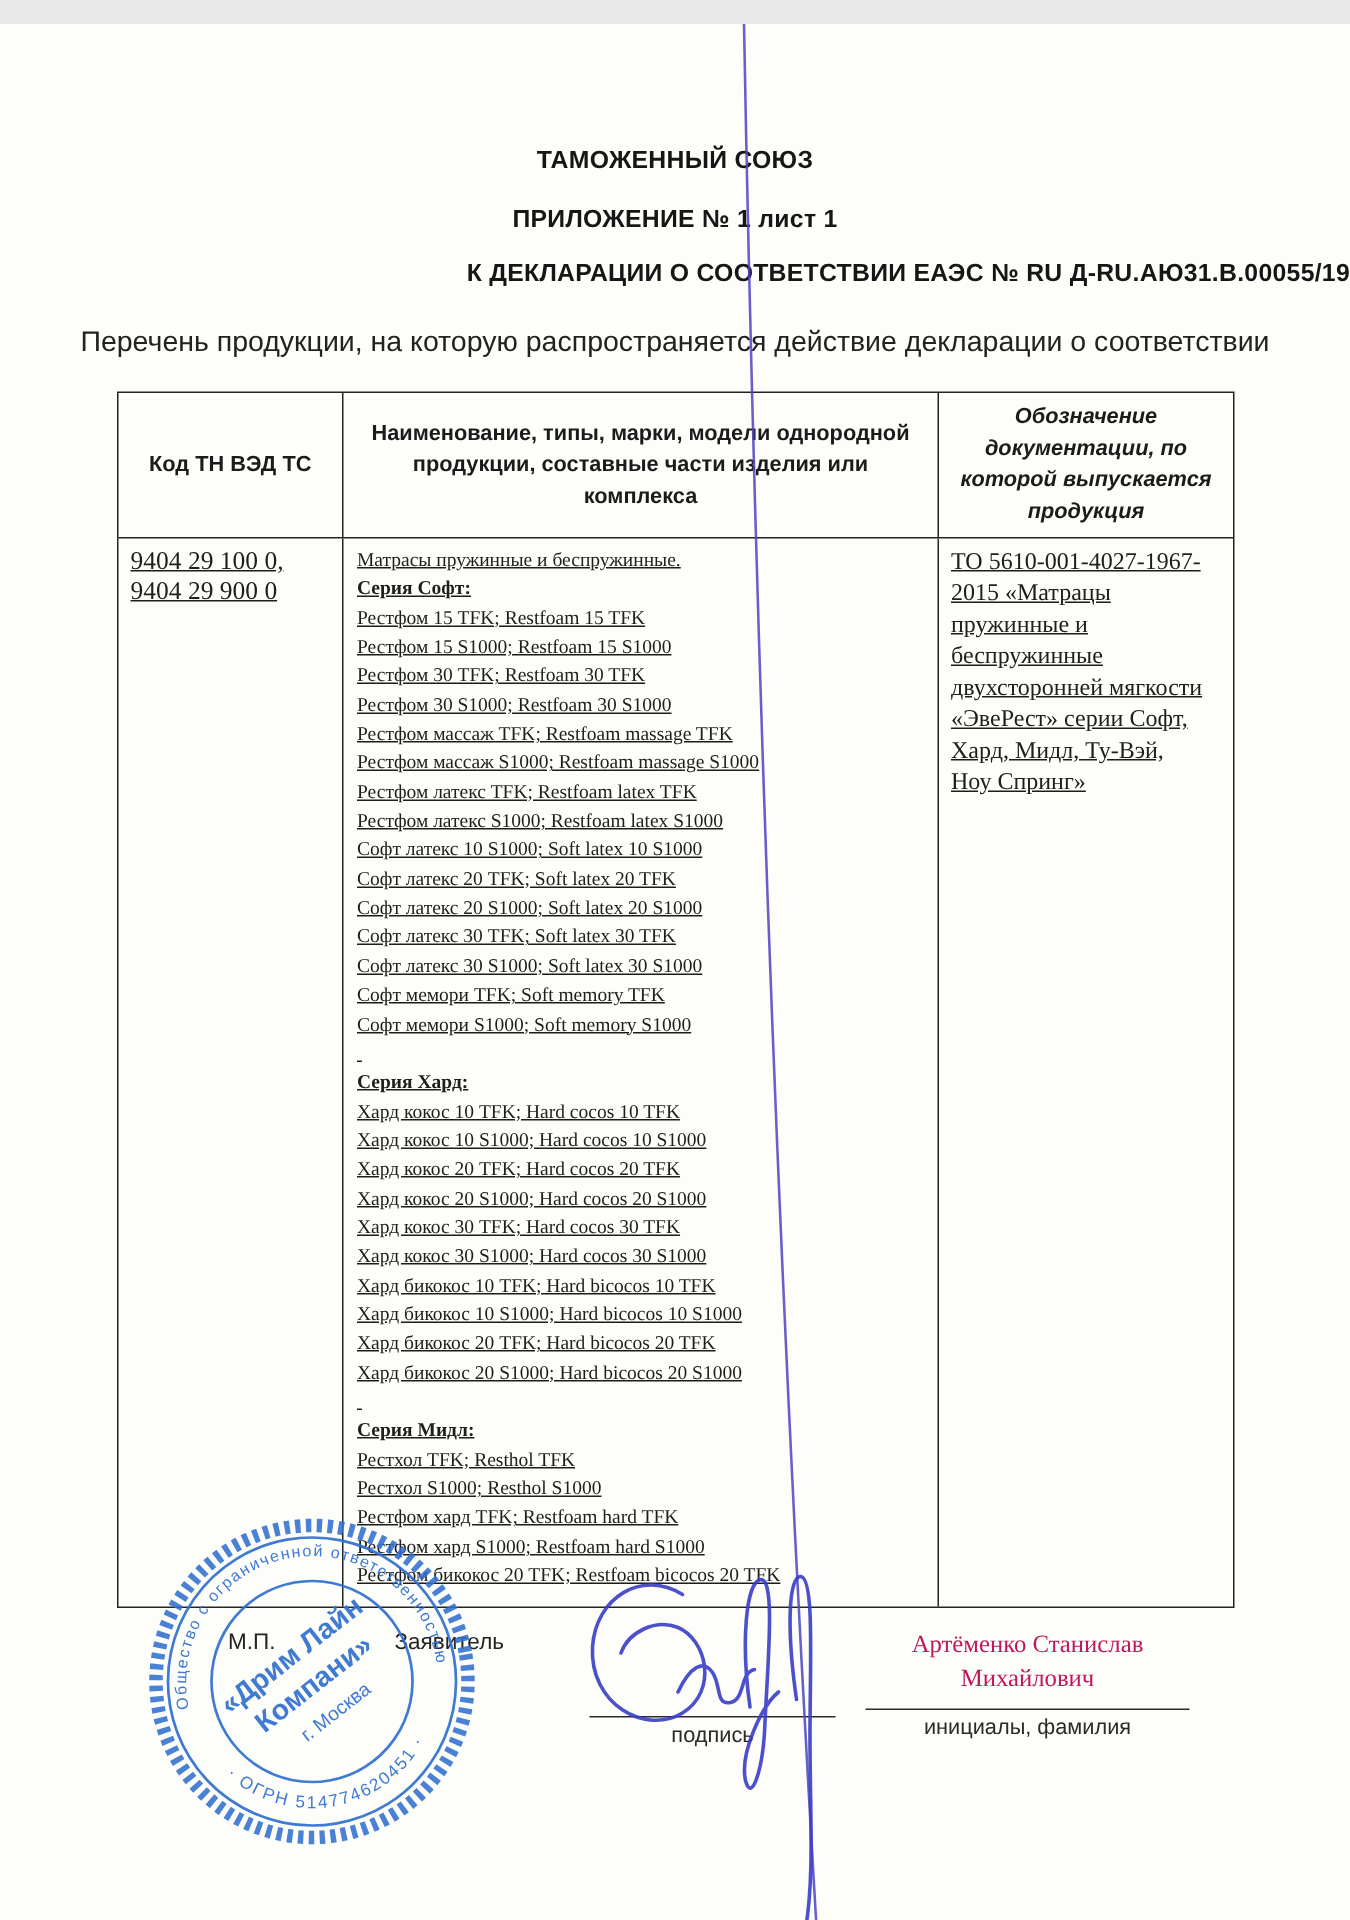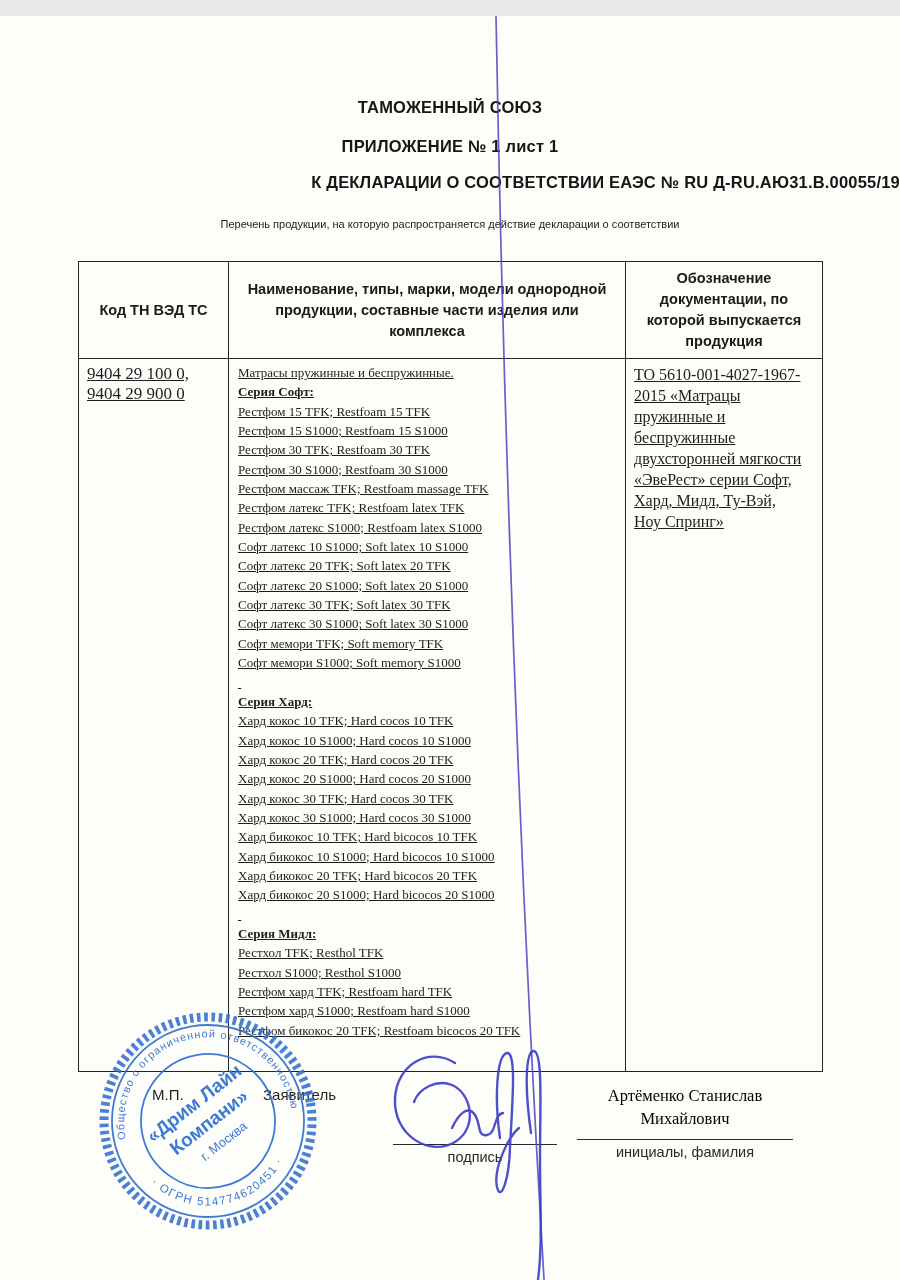--- a/index.html
+++ b/index.html
@@ -9,52 +9,52 @@
   }
   
   .hdr{
     position:absolute;left:0;right:0;text-align:center;
     font-family:"Liberation Sans",sans-serif;font-weight:700;
     font-size:16.5px;letter-spacing:.2px;color:#161616;
   }
   #t1{top:82px;} #t2{top:121px;} #t3{top:157px;text-align:right;}
   .sub{
     position:absolute;left:0;right:0;top:202px;text-align:center;
-    font-family:"Liberation Sans",sans-serif;font-weight:400;font-size:11px;color:#222;
+    font-family:"Liberation Sans",sans-serif;font-weight:400;font-size:19px;color:#222;
   }
   
   .tbl{
     position:absolute;left:78px;top:245px;width:745px;height:811px;
     border:1.6px solid #242424;display:flex;flex-direction:column;box-sizing:border-box;
     background:transparent;
   }
   .trh{display:flex;height:96px;border-bottom:1.6px solid #242424;flex:none;}
   .trb{display:flex;flex:1;min-height:0;text-decoration:underline;}
   .c1{width:150px;border-right:1.6px solid #242424;box-sizing:border-box;flex:none;}
   .c2{width:397px;border-right:1.6px solid #242424;box-sizing:border-box;flex:none;}
   .c3{flex:1;box-sizing:border-box;}
   .th{
     font-family:"Liberation Sans",sans-serif;font-weight:700;font-size:14.5px;line-height:21px;
     display:flex;align-items:center;justify-content:center;text-align:center;color:#1b1b1b;
   }
   .th.c2{padding:0 18px;}
-  .th.c3{padding:0 13px;}
+  .th.c3{padding:0 13px;font-style:italic;}
   .bc{font-family:"Liberation Serif",serif;color:#1e1e1e;}
   .bc.c1{padding:5px 0 0 8px;font-size:17px;line-height:19.5px;}
   .bc.c2{padding:4px 0 0 9px;font-size:13px;line-height:19.35px;}
   .bc.c3{padding:5px 6px 0 8px;font-size:16px;line-height:21px;}
   .bc .bold{font-weight:700;}
   .ln{white-space:nowrap;}
   
   .ftxt{position:absolute;font-family:"Liberation Sans",sans-serif;font-size:15px;color:#242424;}
   #mp{left:152px;top:1070px;text-align:right;}
   #zayavitel{left:263px;top:1070px;}
   #fio{
     position:absolute;left:570px;top:1068px;width:230px;text-align:center;
-    font-family:"Liberation Serif",serif;font-size:16.5px;line-height:23px;color:#000000;
+    font-family:"Liberation Serif",serif;font-size:16.5px;line-height:23px;color:#be185d;
   }
   .rule{position:absolute;height:0;border-top:1.4px solid #2a2a2a;}
   #sig-rule{left:393px;top:1128px;width:164px;}
   #fio-rule{left:577px;top:1123px;width:216px;}
   .rlabel{
     position:absolute;text-align:center;font-family:"Liberation Sans",sans-serif;
     font-size:14.5px;color:#2a2a2a;
   }
   #sig-label{left:393px;top:1133px;width:164px;}
   #fio-label{left:577px;top:1128px;width:216px;}
@@ -87,20 +87,21 @@
           <div class="ln">9404 29 900 0</div>
         </div>
       <div class="c2 bc">
           <div class="ln">Матрасы пружинные и беспружинные.</div>
           <div class="ln bold">Серия Софт:</div>
           <div class="ln">Рестфом 15 TFK; Restfoam 15 TFK</div>
           <div class="ln">Рестфом 15 S1000; Restfoam 15 S1000</div>
           <div class="ln">Рестфом 30 TFK; Restfoam 30 TFK</div>
           <div class="ln">Рестфом 30 S1000; Restfoam 30 S1000</div>
           <div class="ln">Рестфом массаж TFK; Restfoam massage TFK</div>
+          <div class="ln">Рестфом массаж S1000; Restfoam massage S1000</div>
           <div class="ln">Рестфом латекс TFK; Restfoam latex TFK</div>
           <div class="ln">Рестфом латекс S1000; Restfoam latex S1000</div>
           <div class="ln">Софт латекс 10 S1000; Soft latex 10 S1000</div>
           <div class="ln">Софт латекс 20 TFK; Soft latex 20 TFK</div>
           <div class="ln">Софт латекс 20 S1000; Soft latex 20 S1000</div>
           <div class="ln">Софт латекс 30 TFK; Soft latex 30 TFK</div>
           <div class="ln">Софт латекс 30 S1000; Soft latex 30 S1000</div>
           <div class="ln">Софт мемори TFK; Soft memory TFK</div>
           <div class="ln">Софт мемори S1000; Soft memory S1000</div>
           <div class="ln">&nbsp;</div>

